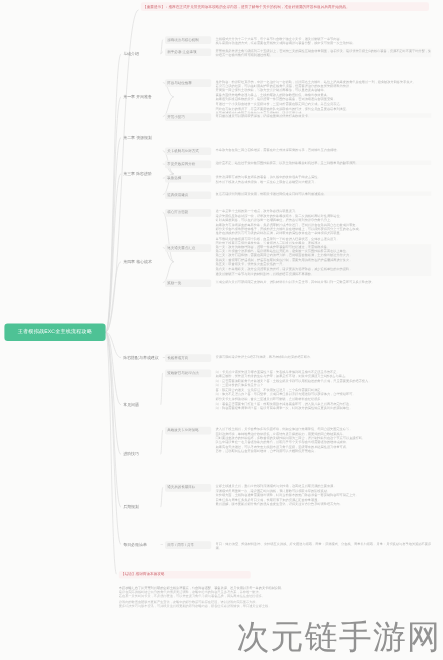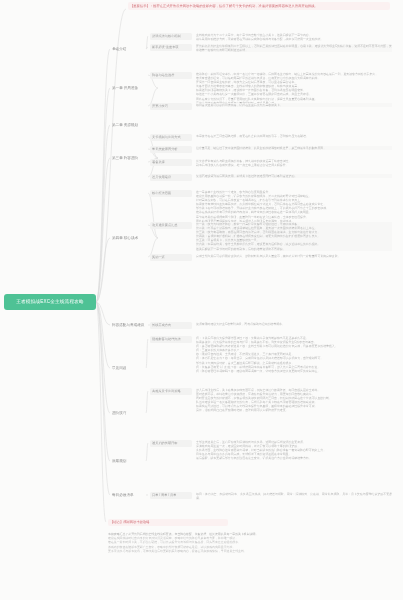--- a/index.html
+++ b/index.html
@@ -235,13 +235,14 @@
   <div class="node footnote-head">【结语】感谢阅读本篇攻略</div>
 
   <div class="node footblock">
       <span class="fl strong">本篇攻略汇总了从开荒到后期的全部主线流程要点，包含阵容搭配、装备选择、道具使用以及每一章的关卡机制说明。</span>
       <span class="fl">建议在实际挑战时结合自身的角色池情况灵活调整，攻略中给出的阵容只是参考方案，并非唯一解法。</span>
       <span class="fl">若在某一关长时间卡关，不必强行硬推，可以先去提升角色等级与装备品质，回头再来往往会轻松很多。</span>
       <span class="fl">游戏内的数值会随版本更新产生变化，攻略中的部分数据可能存在延迟，请以游戏内实际显示为准。</span>
       <span class="fl">更多玩法技巧与版本资讯，可持续关注后续更新的系列攻略内容，祝各位玩家游戏愉快，早日通关全部主线。</span>
     </div>
 
+  <div class="watermark">次元链手游网</div>
 </div>
 
 </body></html>

